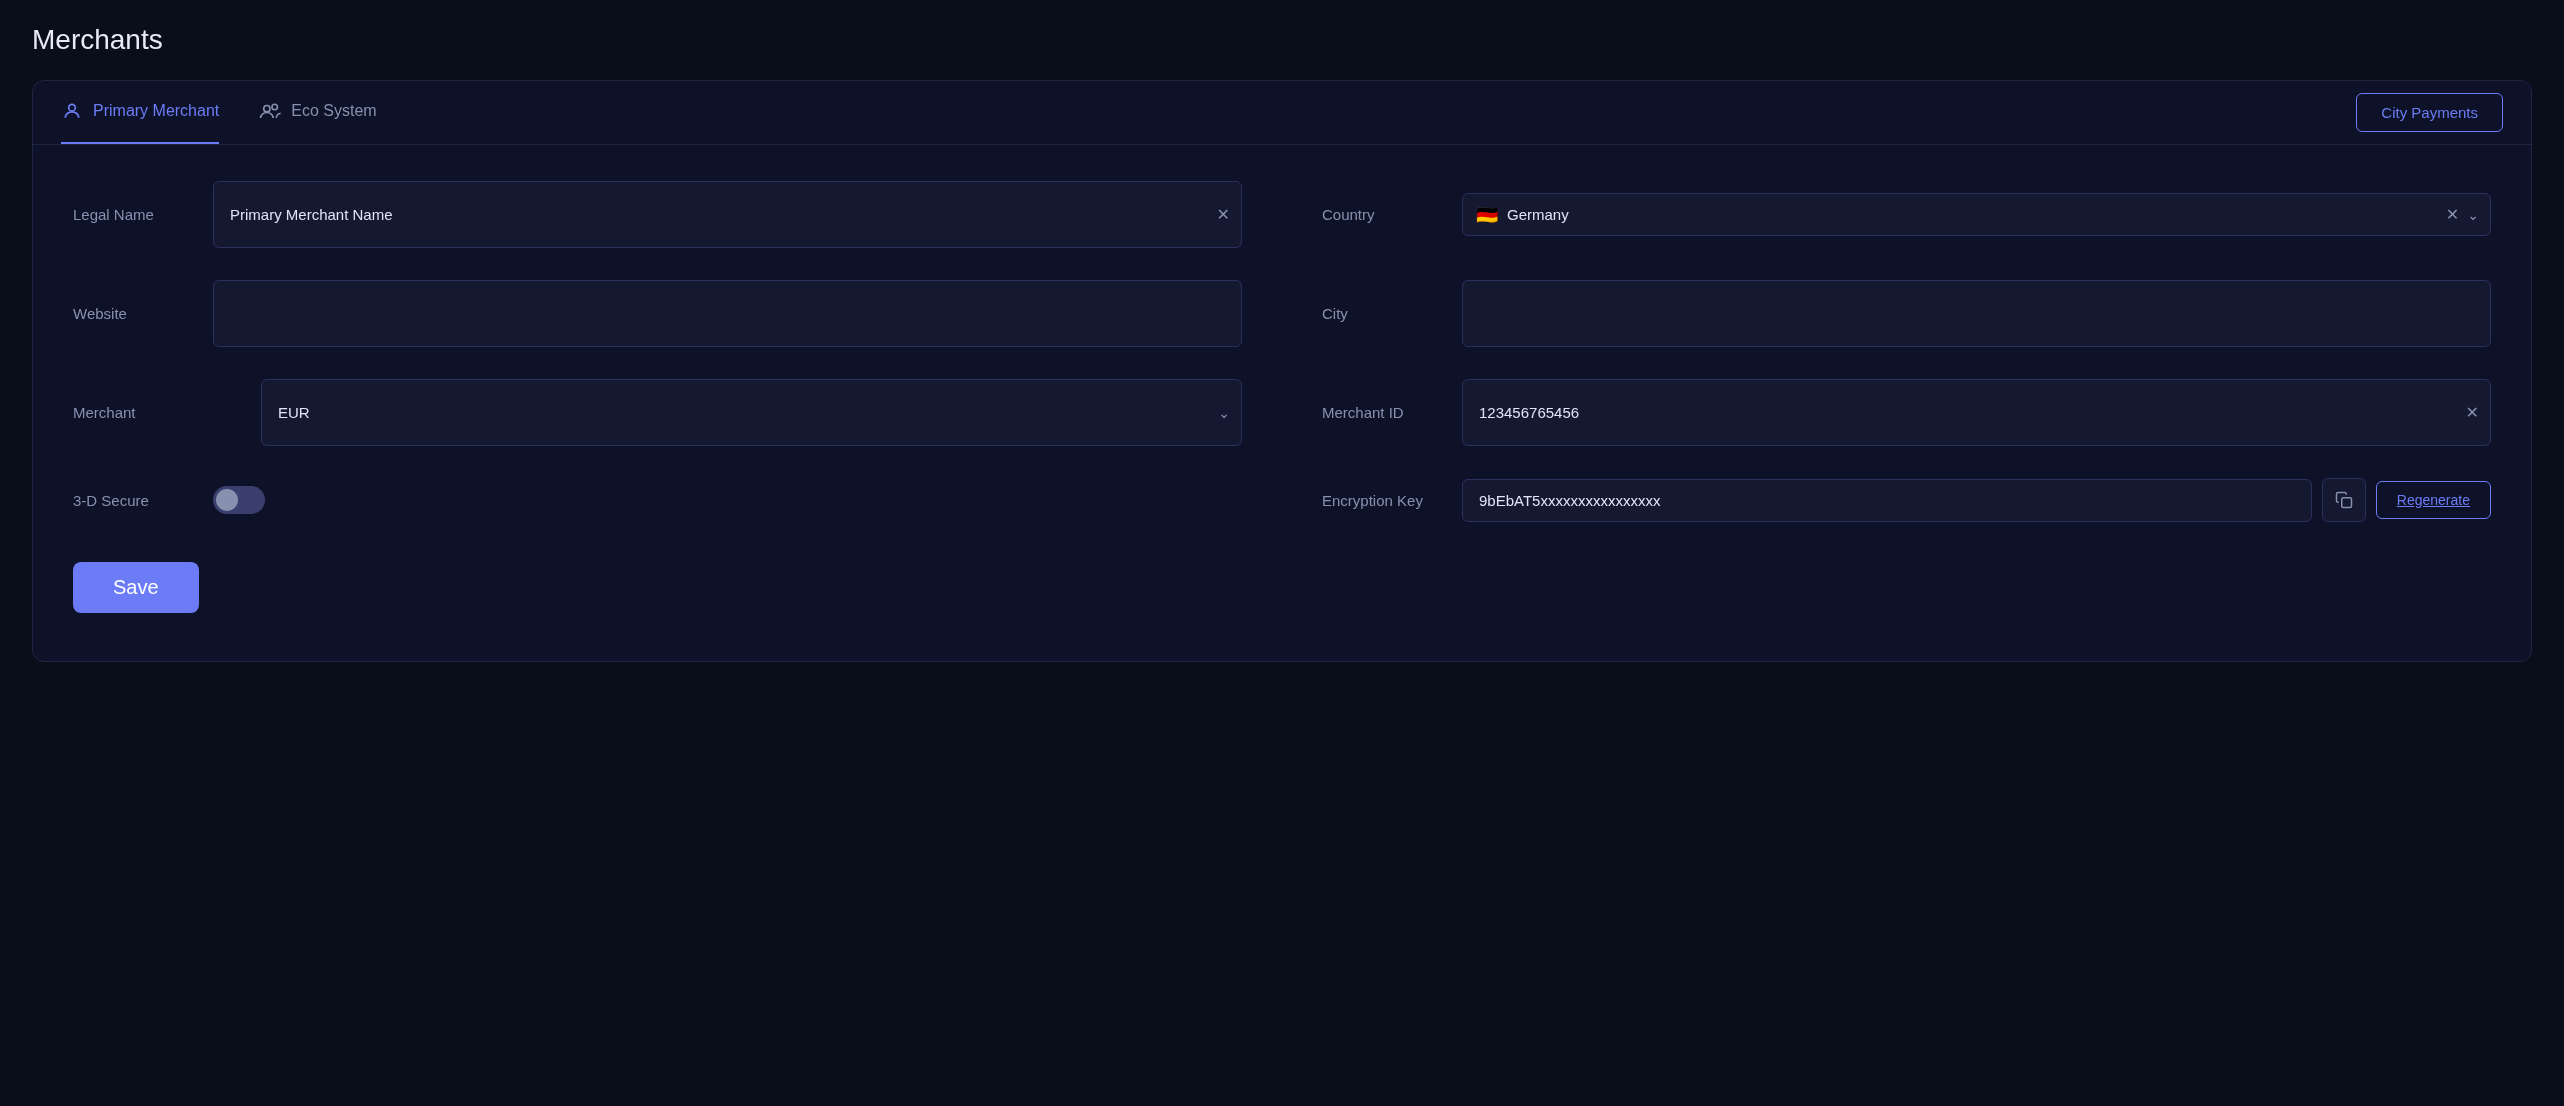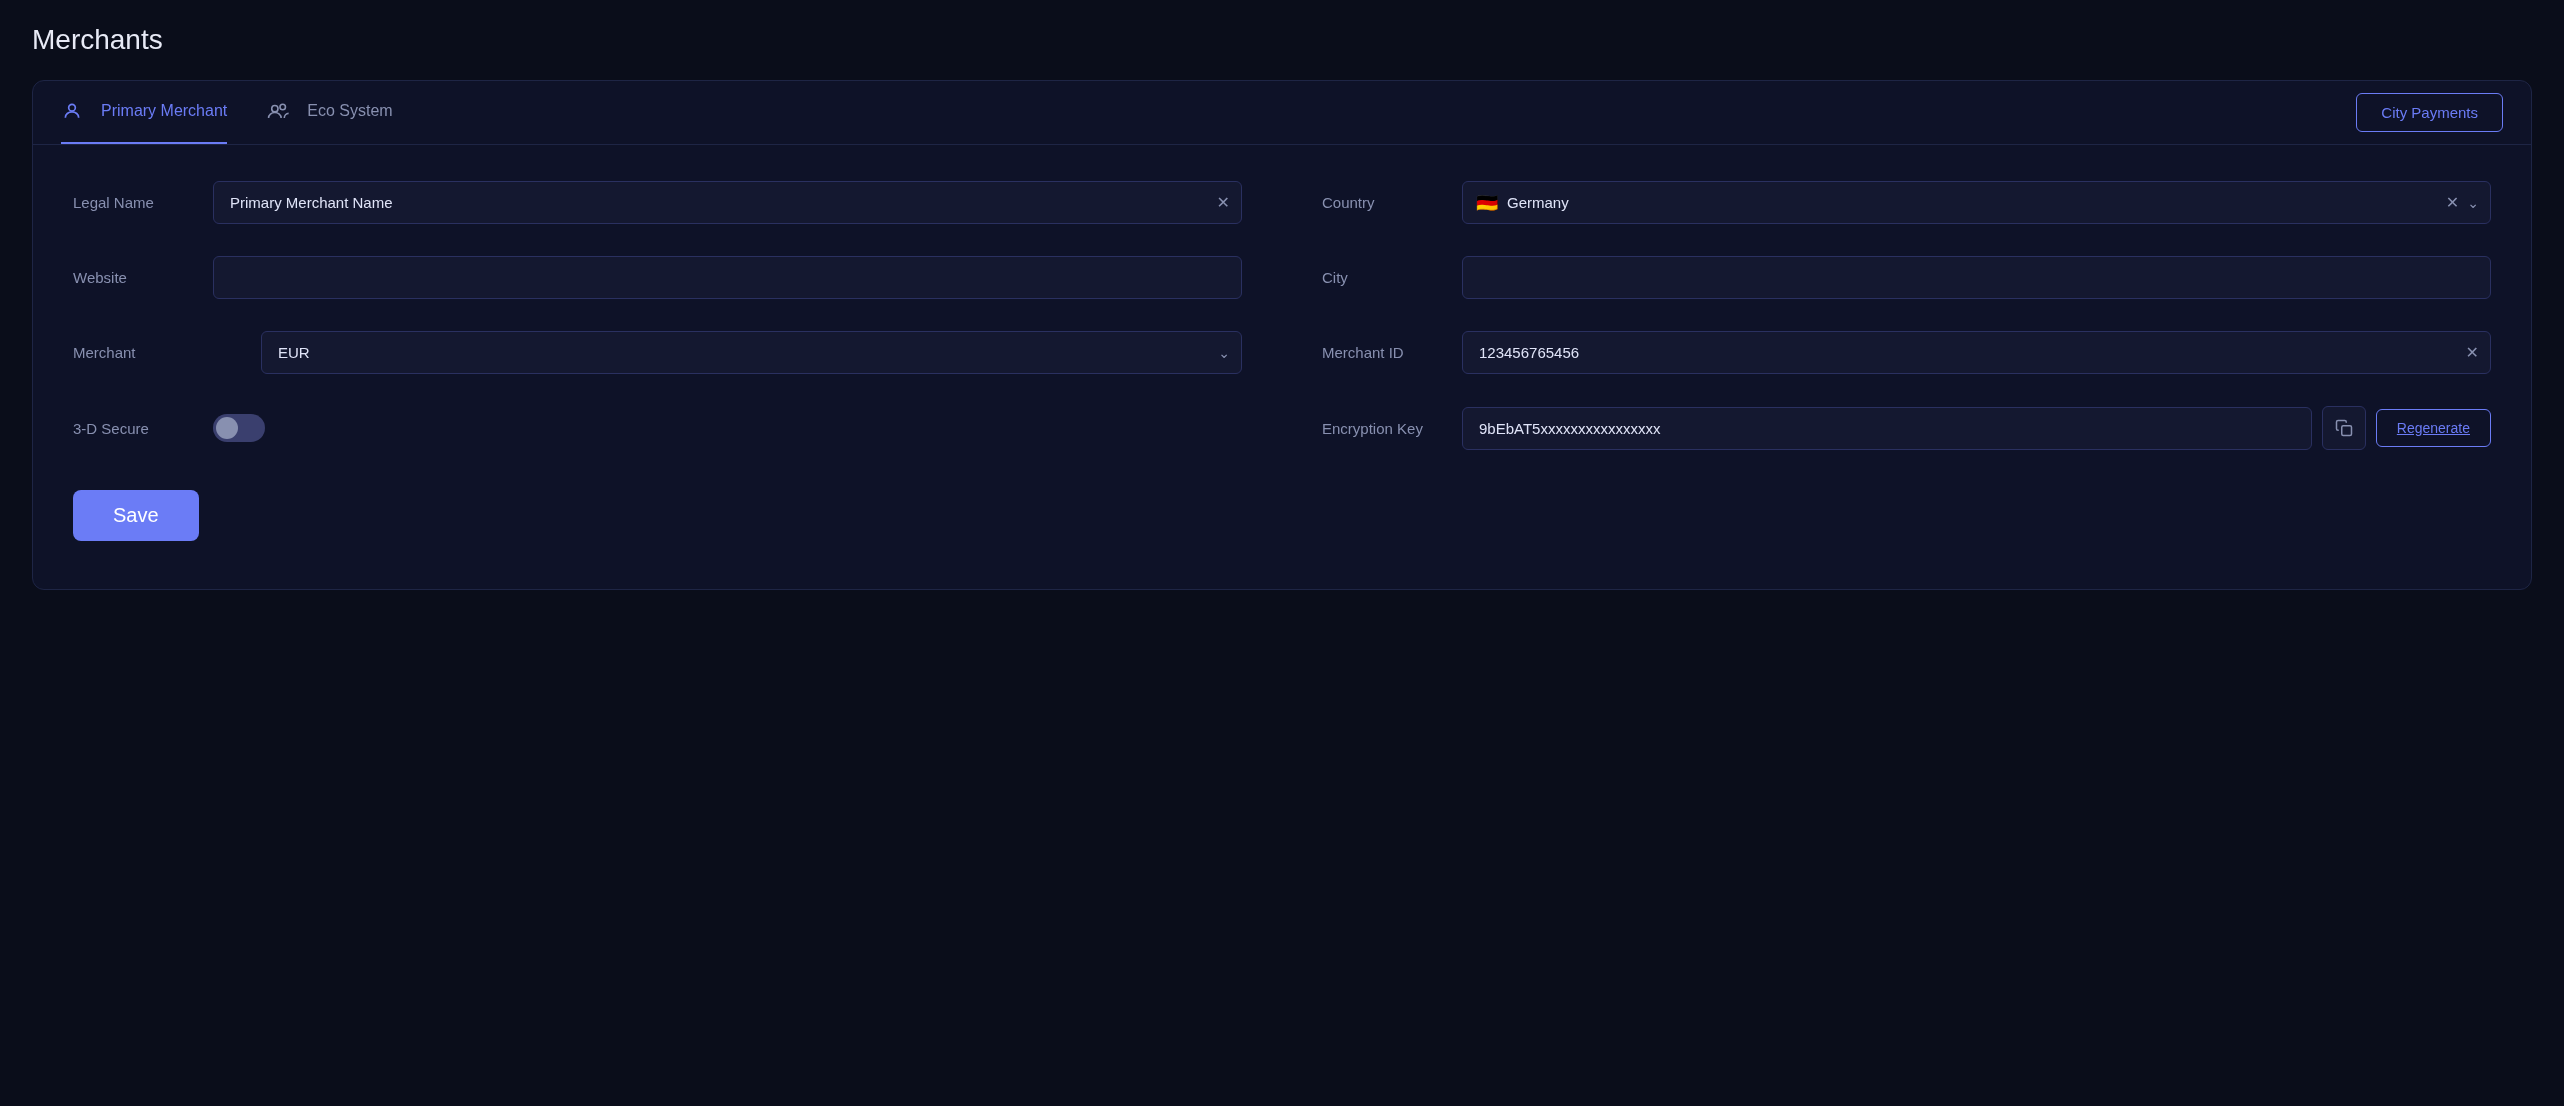--- a/index.html
+++ b/index.html
@@ -32,21 +32,21 @@
     }
     .tabs-left {
       display: flex;
       align-items: center;
       gap: 40px;
       height: 100%;
     }
     .tab {
       display: flex;
       align-items: center;
-      gap: 18px;
+      gap: 10px;
       height: 100%;
       cursor: pointer;
       font-size: 16px;
       color: #8890b0;
       border-bottom: 2px solid transparent;
       padding-bottom: 2px;
       transition: color 0.2s;
     }
     .tab.active {
       color: #6b7cf6;
@@ -91,21 +91,21 @@
     .form-control {
       flex: 1;
     }
     .input-field {
       width: 100%;
       background: #141830;
       border: 1px solid #2a3060;
       border-radius: 6px;
       color: #e0e4f8;
       font-size: 15px;
-      padding: 12px 16px;
+      padding: 24px 16px;
       outline: none;
       transition: border-color 0.2s;
     }
     .input-field::placeholder {
       color: #4a5070;
     }
     .input-wrapper {
       position: relative;
       display: flex;
       align-items: center;

